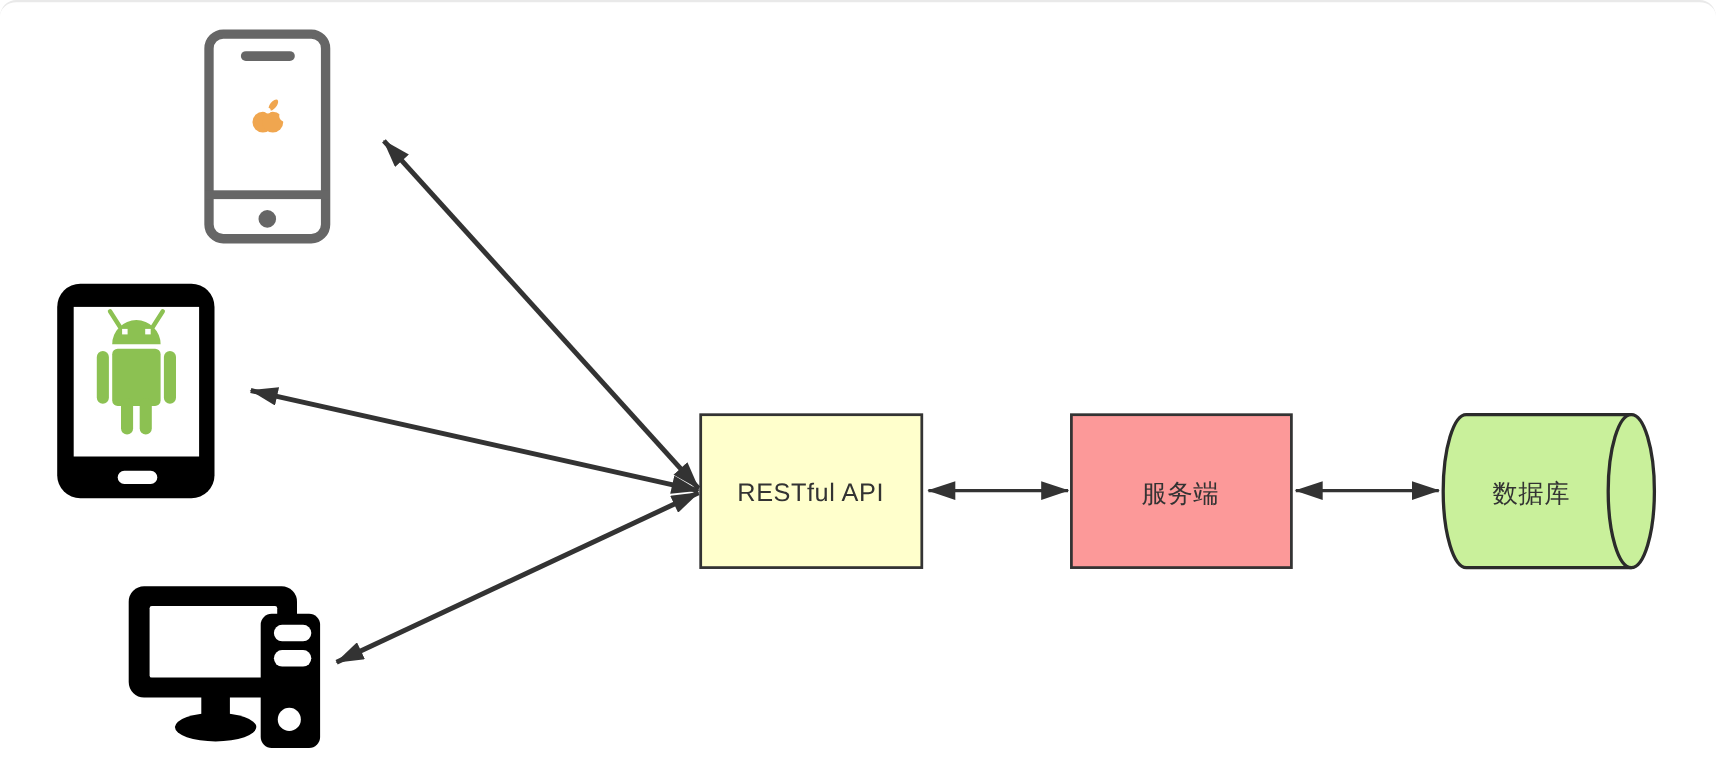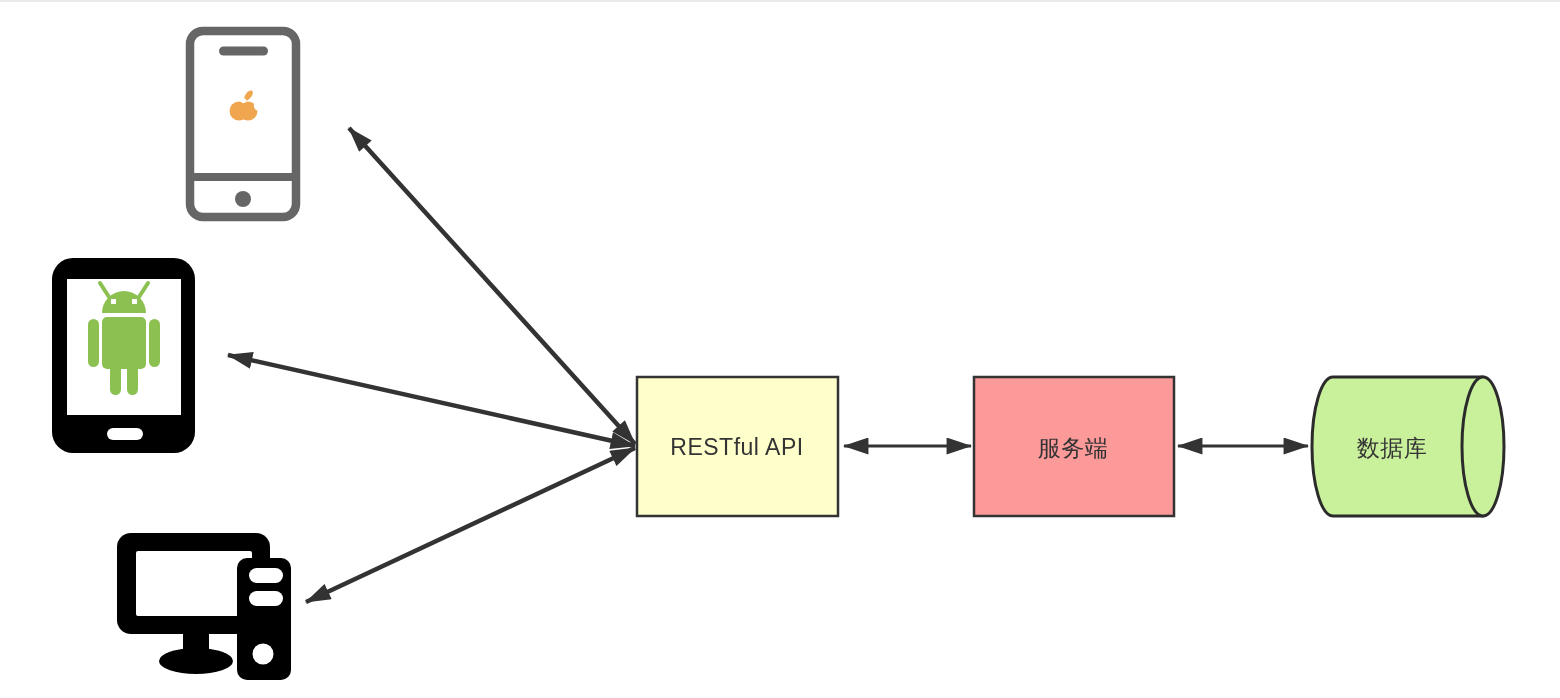--- a/index.html
+++ b/index.html
@@ -5,20 +5,21 @@
   * { margin: 0; padding: 0; box-sizing: border-box; }
   html, body { background: #ffffff; }
   .canvas {
     position: relative;
     width: 1560px;
     height: 698px;
     background: #ffffff;
     border-top: 2px solid #e9e9e9;
     overflow: hidden;
     font-family: "Liberation Sans", "DejaVu Sans", sans-serif;
+    border-radius: 15px;
   }
   svg { position: absolute; left: 0; top: 0; display: block; }
   text.node-label {
     font-family: "Liberation Sans", "DejaVu Sans", sans-serif;
     font-size: 23px;
     fill: #333333;
     text-anchor: middle;
     dominant-baseline: central;
     letter-spacing: 0.5px;
   }

